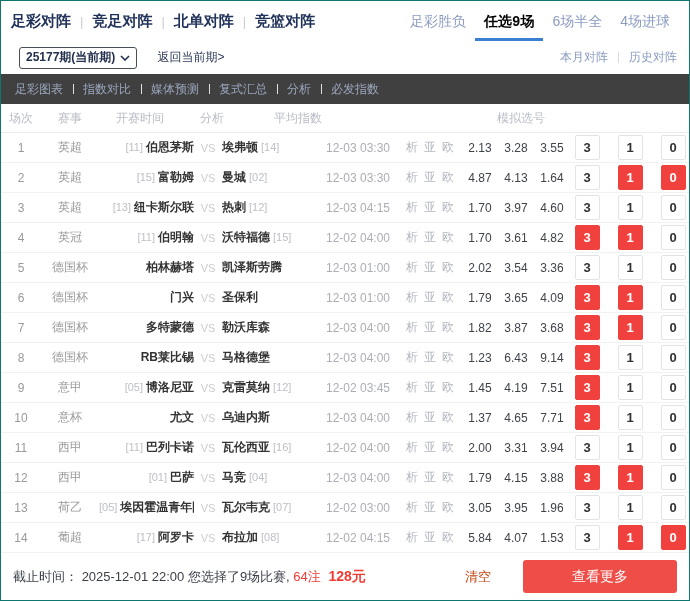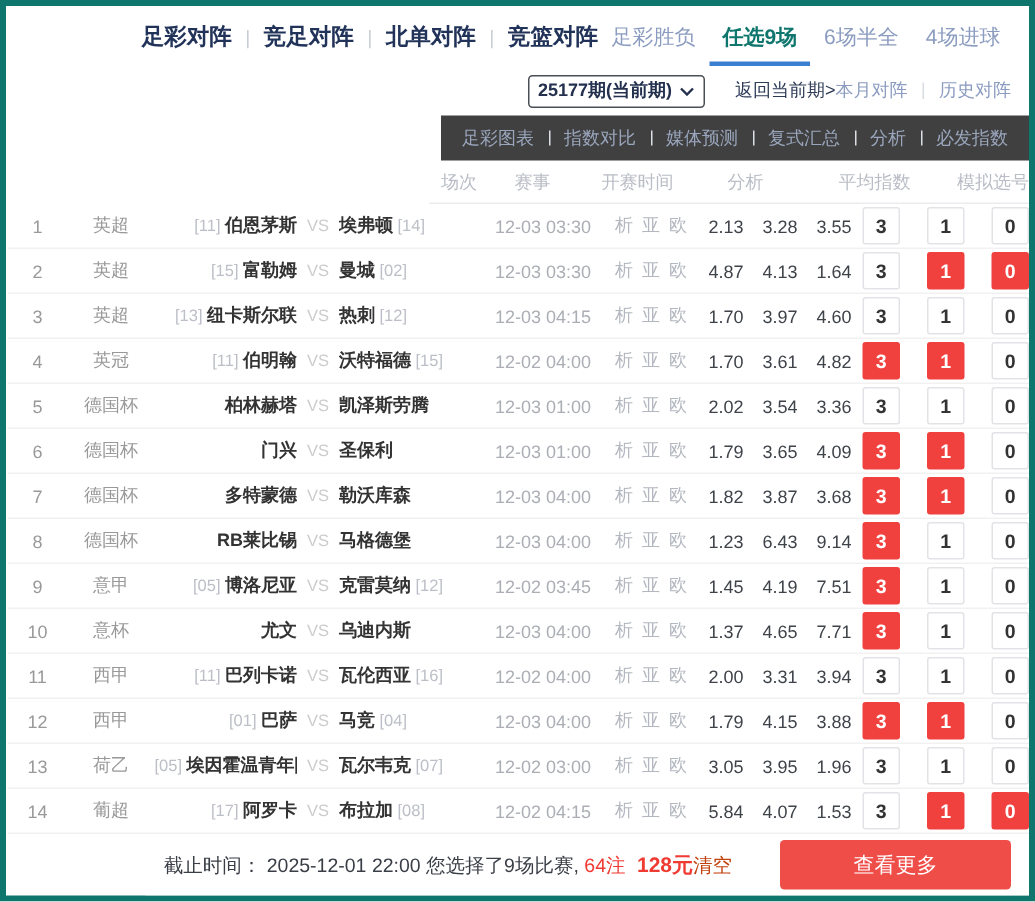--- a/index.html
+++ b/index.html
@@ -1,31 +1,31 @@
 <!DOCTYPE html>
 <html><head>
 <meta charset="utf-8">
 <style>
   * { margin:0; padding:0; box-sizing:border-box; }
   html,body { background:#fff; }
   body { font-family:"Liberation Sans","DejaVu Sans",sans-serif; width:690px; }
-  .page { width:690px; height:601px; border:4px solid #0f766e; background:#fff; display:flex; flex-direction:column; overflow:hidden;align-items:flex-end; }
+  .page { width:690px; height:601px; border:1px solid #0f766e; background:#fff; display:flex; flex-direction:column; overflow:hidden; }
 
   
   .topnav { height:40px; display:flex; justify-content:space-between; align-items:center; padding:0 10px; flex:0 0 auto; }
   .main-tabs { display:flex; align-items:center; font-size:15px; font-weight:bold; color:#22335a; }
   .main-tab { cursor:pointer; white-space:nowrap; }
   .main-sep { color:#c9cdd6; font-weight:normal; font-size:13px; padding:0 9px; }
   .right-tabs { display:flex; align-items:stretch; font-size:14px; color:#8b9cc0; height:40px; }
   .right-tab { padding:12px 9px 0; border-bottom:3px solid transparent; cursor:pointer; white-space:nowrap; }
-  .right-tab.active { color:#0f766e; font-weight:bold; border-bottom-color:#3b7fd2; }
+  .right-tab.active { color:#000000; font-weight:bold; border-bottom-color:#3b7fd2;font-family:Liberation Mono, monospace; }
 
   
   .period-bar { height:33px; display:flex; align-items:center; padding:0 12px 0 10px; flex:0 0 auto; }
-  .period-select { display:flex; align-items:center; gap:5px; border:1px solid #4a4f57; border-radius:3px; padding:0 6px; font-size:12px; font-weight:bold; color:#23304e; height:22px; cursor:pointer; background:#fff; }
+  .period-select { display:flex; align-items:center; gap:5px; border:1px solid #4a4f57; border-radius:3px; padding:0 6px; font-size:12px; font-weight:bold; color:#23304e; height:22px; cursor:pointer; background:#fff;margin-left:8px; }
   .chev { width:10px; height:6px; display:inline-block; }
   .back-link { margin-left:20px; font-size:12px; color:#2d3a56; cursor:pointer; }
   .period-right { margin-left:auto; display:flex; align-items:center; font-size:12px; color:#8b9cc0; }
   .period-right .plink { cursor:pointer; }
   .vdiv { width:1px; height:11px; background:#d8dce3; margin:0 10px; }
 
   
   .subnav { height:30px; background:#404040; display:flex; align-items:center; padding:0 4px; font-size:12px; color:#9aa6bd; flex:0 0 auto; }
   .subnav-item { padding:0 10px; cursor:pointer; position:relative; white-space:nowrap; }
   .subnav-item + .subnav-item::before { content:""; position:absolute; left:0; top:50%; transform:translateY(-50%); width:1px; height:10px; background:#dcdfe5; }

